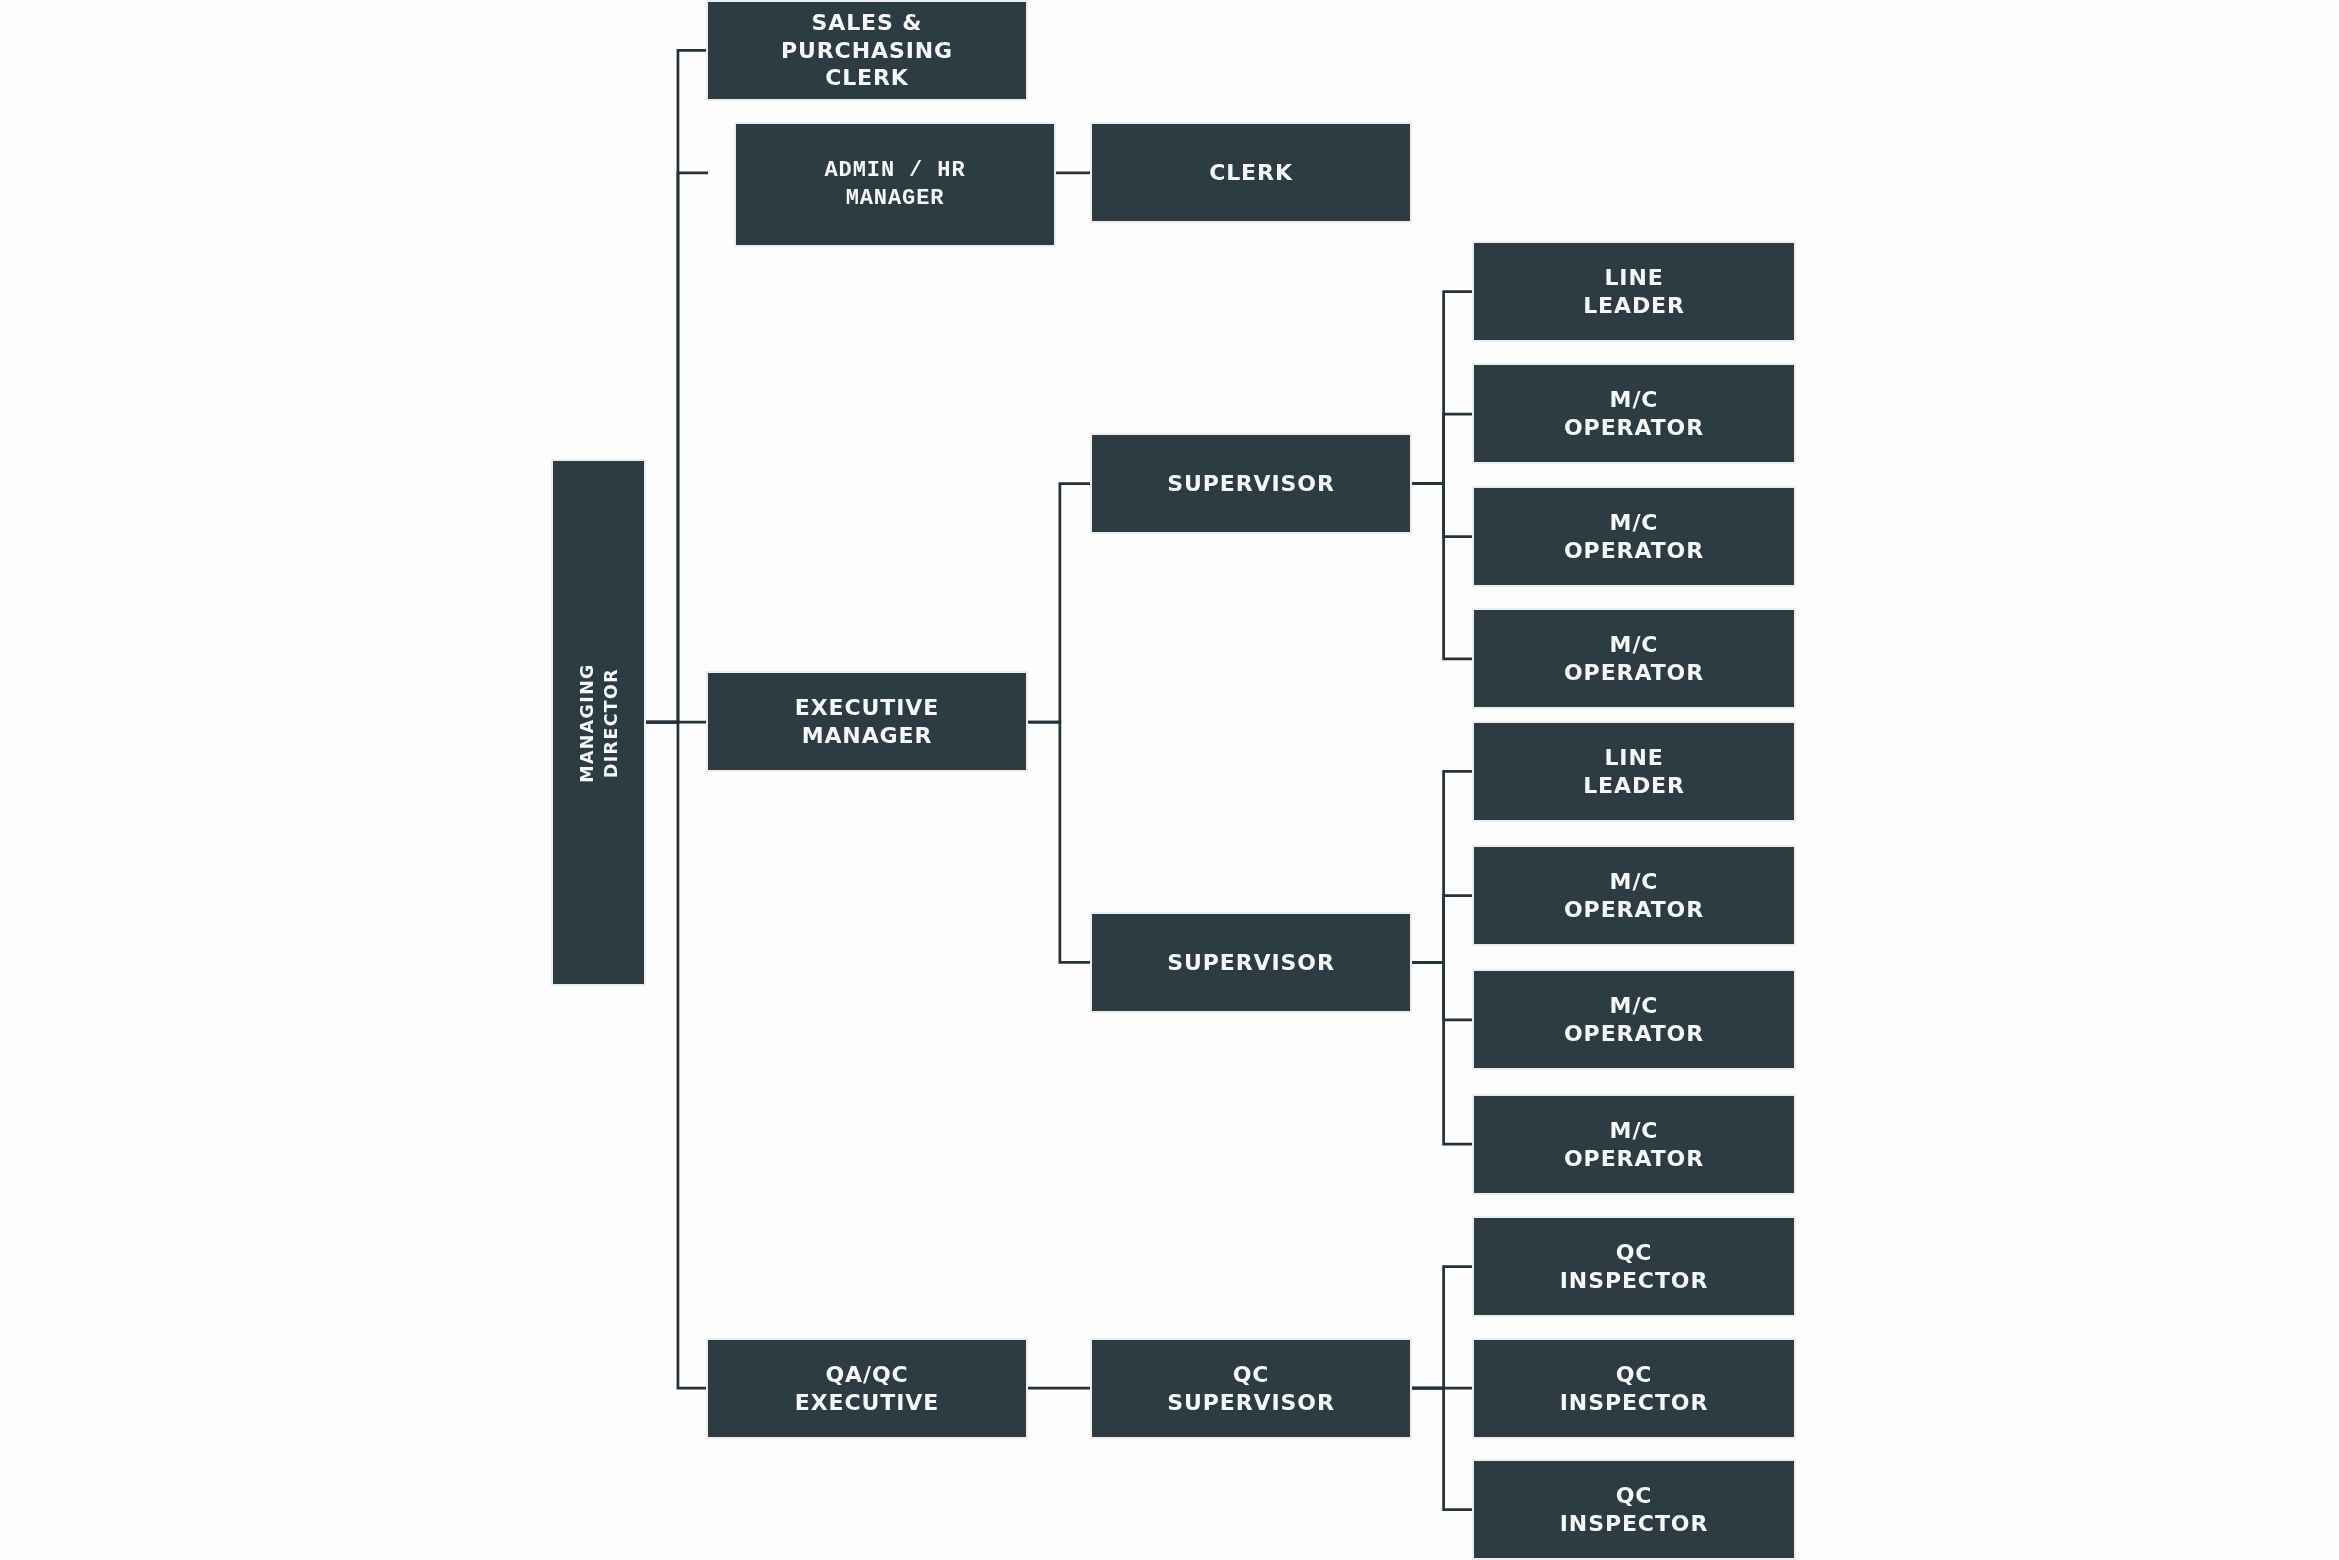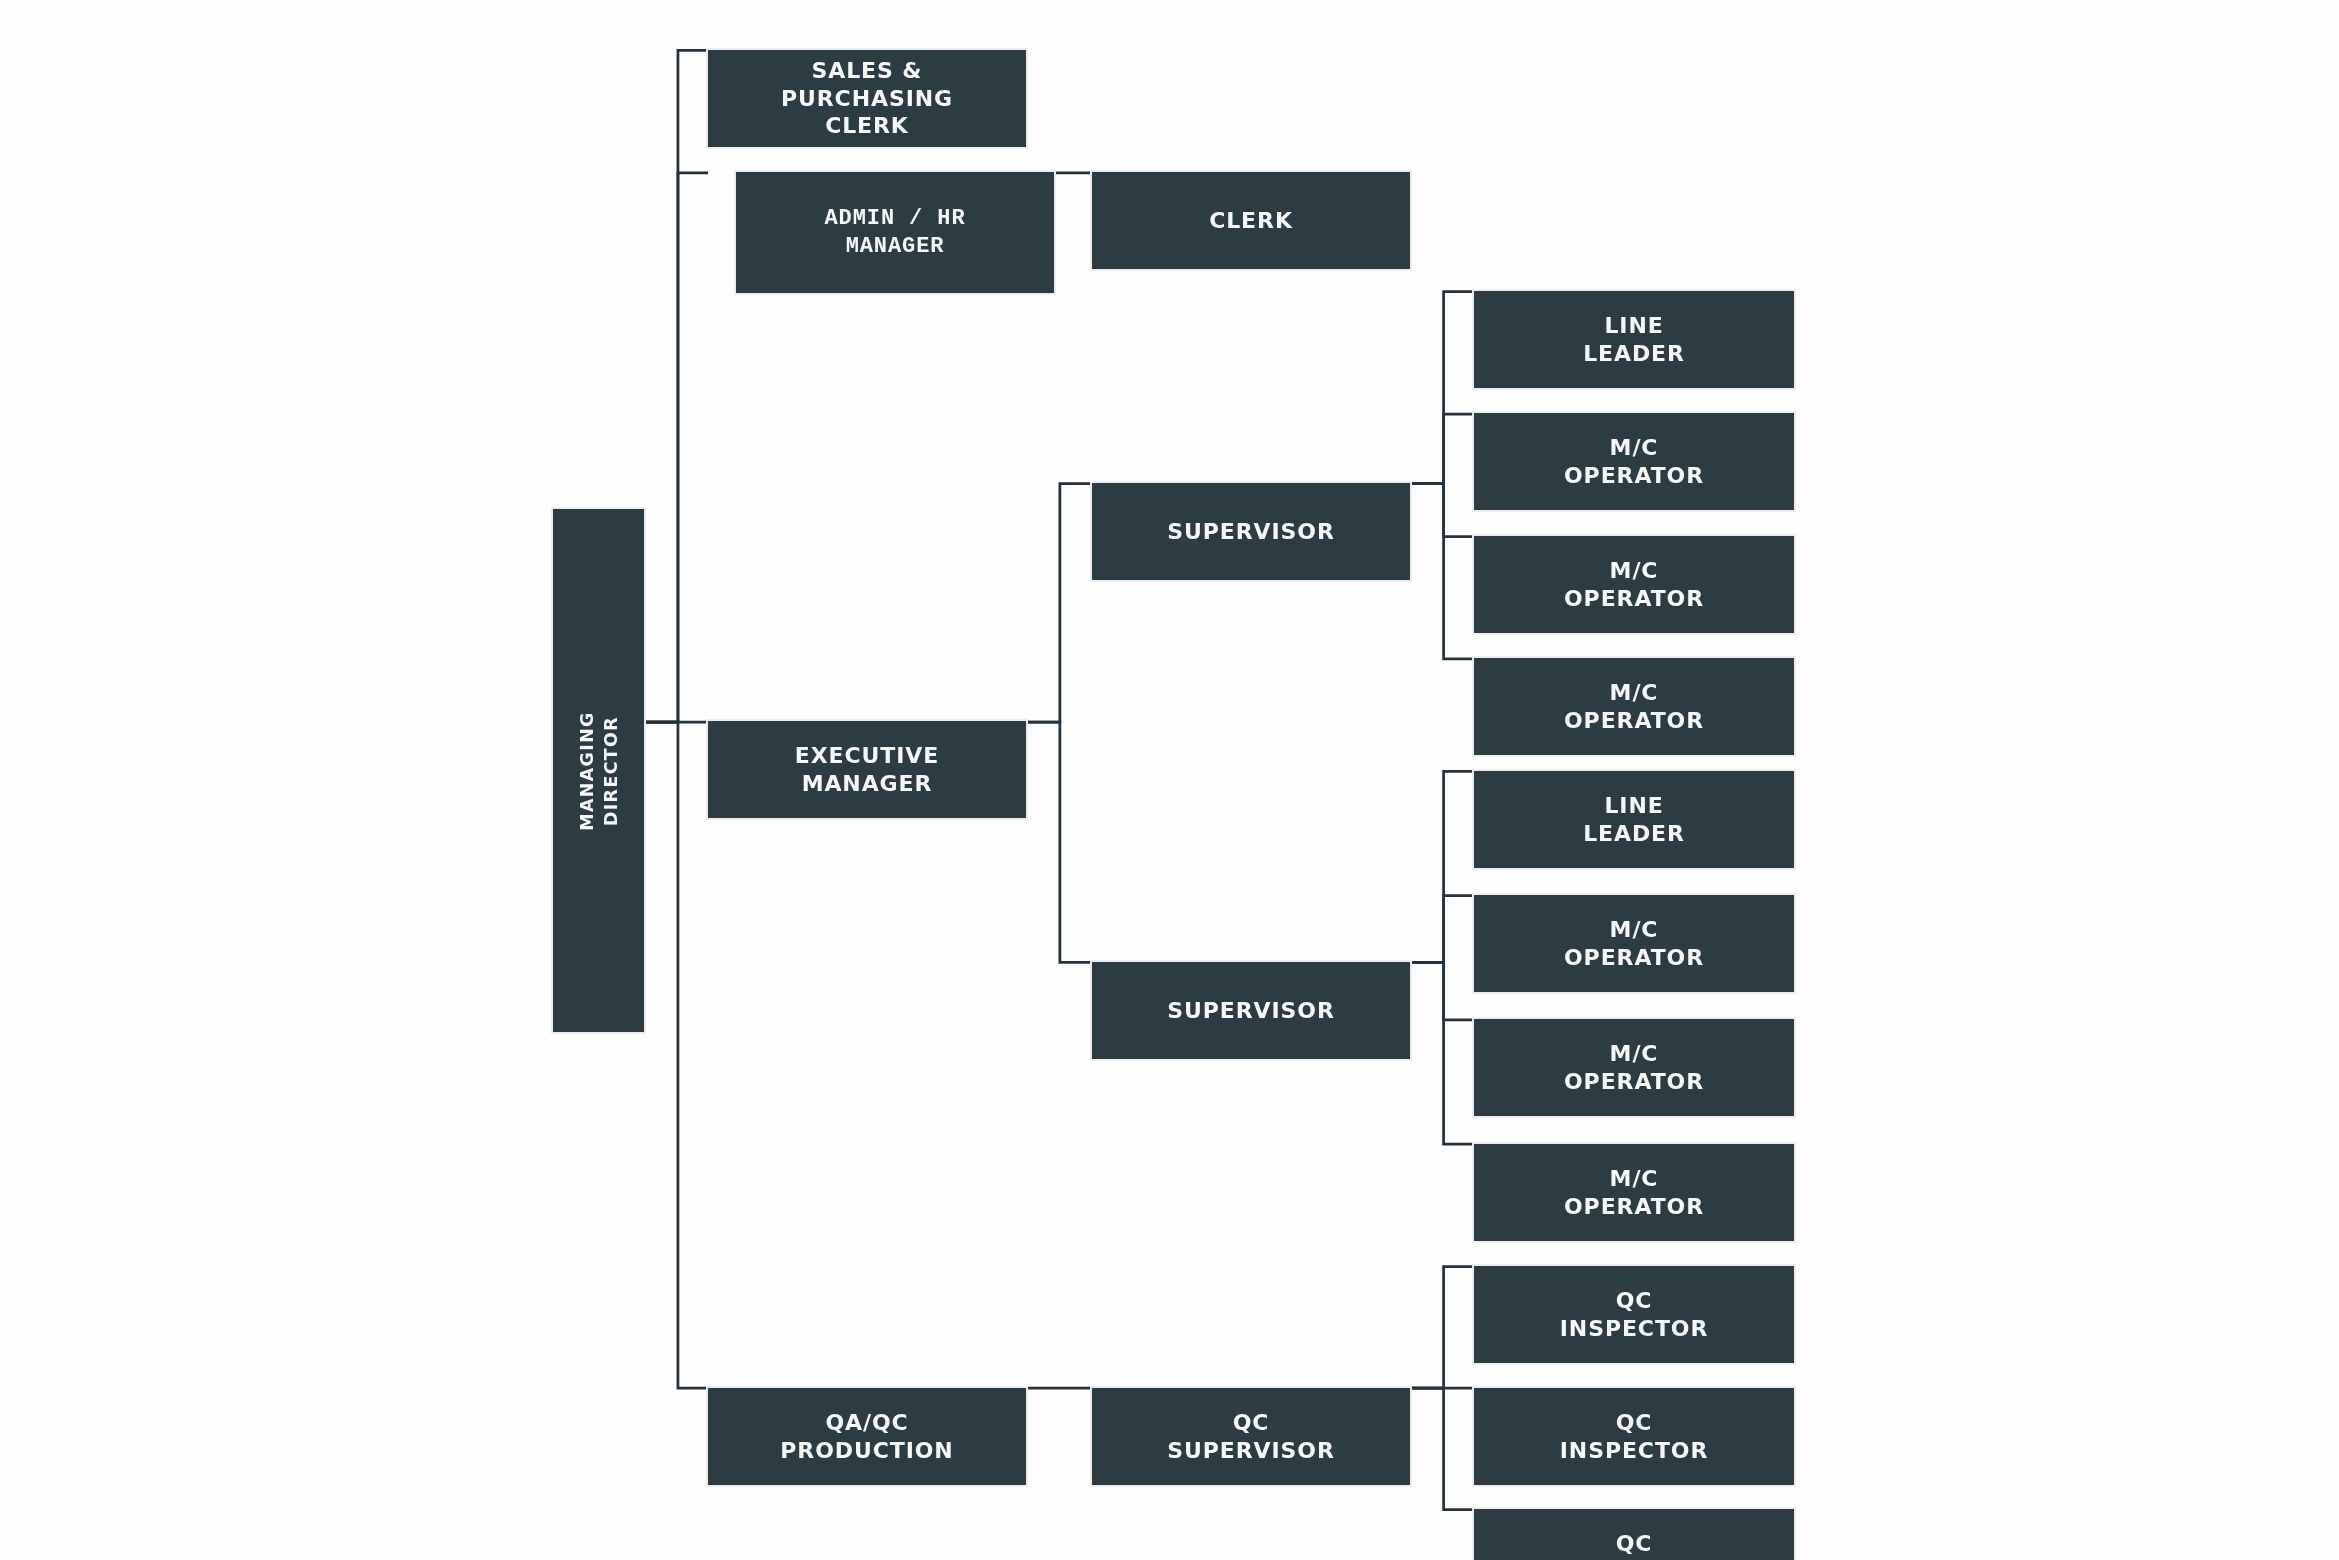--- a/index.html
+++ b/index.html
@@ -18,21 +18,20 @@
     font-family:"DejaVu Sans","Liberation Sans",sans-serif;
   }
   #wires{position:absolute;left:0;top:0;width:2339px;height:1561px;}
   #wires path{stroke:var(--connector);stroke-width:3;fill:none;}
   .node{
     position:absolute;
     background:var(--node_fill);
     outline:2.7px solid var(--node_border);
     display:flex;align-items:center;justify-content:center;
     z-index:1;
-    margin-top:48px;
   }
   .label{
     color:var(--node_text);
     font-weight:bold;
     font-size:22px;
     line-height:27.4px;
     letter-spacing:0.9px;
     text-align:center;
     white-space:pre-line;
   }
@@ -121,21 +120,21 @@
     <div class="node" style="left: 1474px; top: 971px; width: 320px; height: 97px;">
       <span class="label">M/C
 OPERATOR</span>
     </div>
     <div class="node" style="left: 1474px; top: 1096px; width: 320px; height: 97px;">
       <span class="label">M/C
 OPERATOR</span>
     </div>
     <div class="node" style="left: 708px; top: 1340px; width: 318px; height: 97px;">
       <span class="label">QA/QC
-PRODUCTION</span>
+EXECUTIVE</span>
     </div>
     <div class="node" style="left: 1092px; top: 1340px; width: 318px; height: 97px;">
       <span class="label">QC
 SUPERVISOR</span>
     </div>
     <div class="node" style="left: 1474px; top: 1218px; width: 320px; height: 97px;">
       <span class="label">QC
 INSPECTOR</span>
     </div>
     <div class="node" style="left: 1474px; top: 1340px; width: 320px; height: 97px;">

